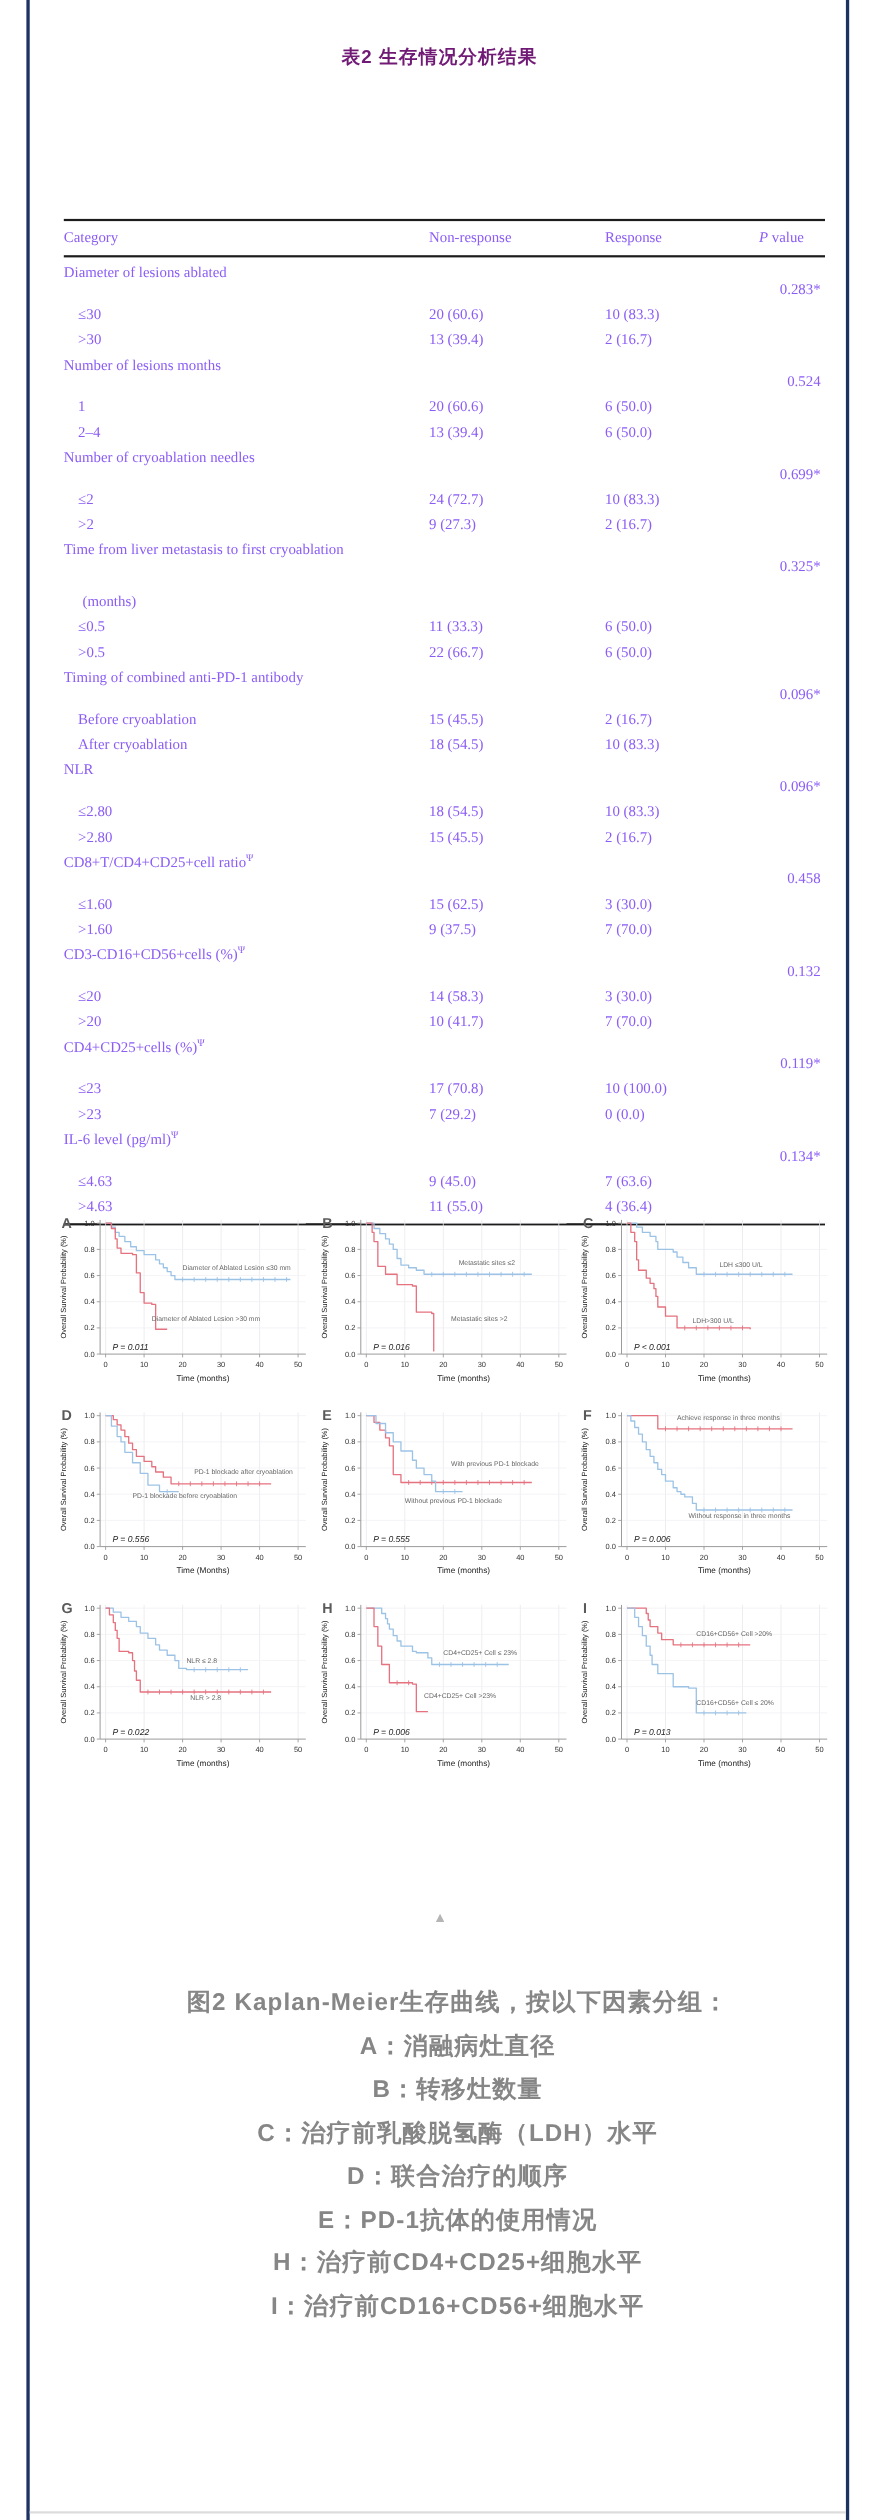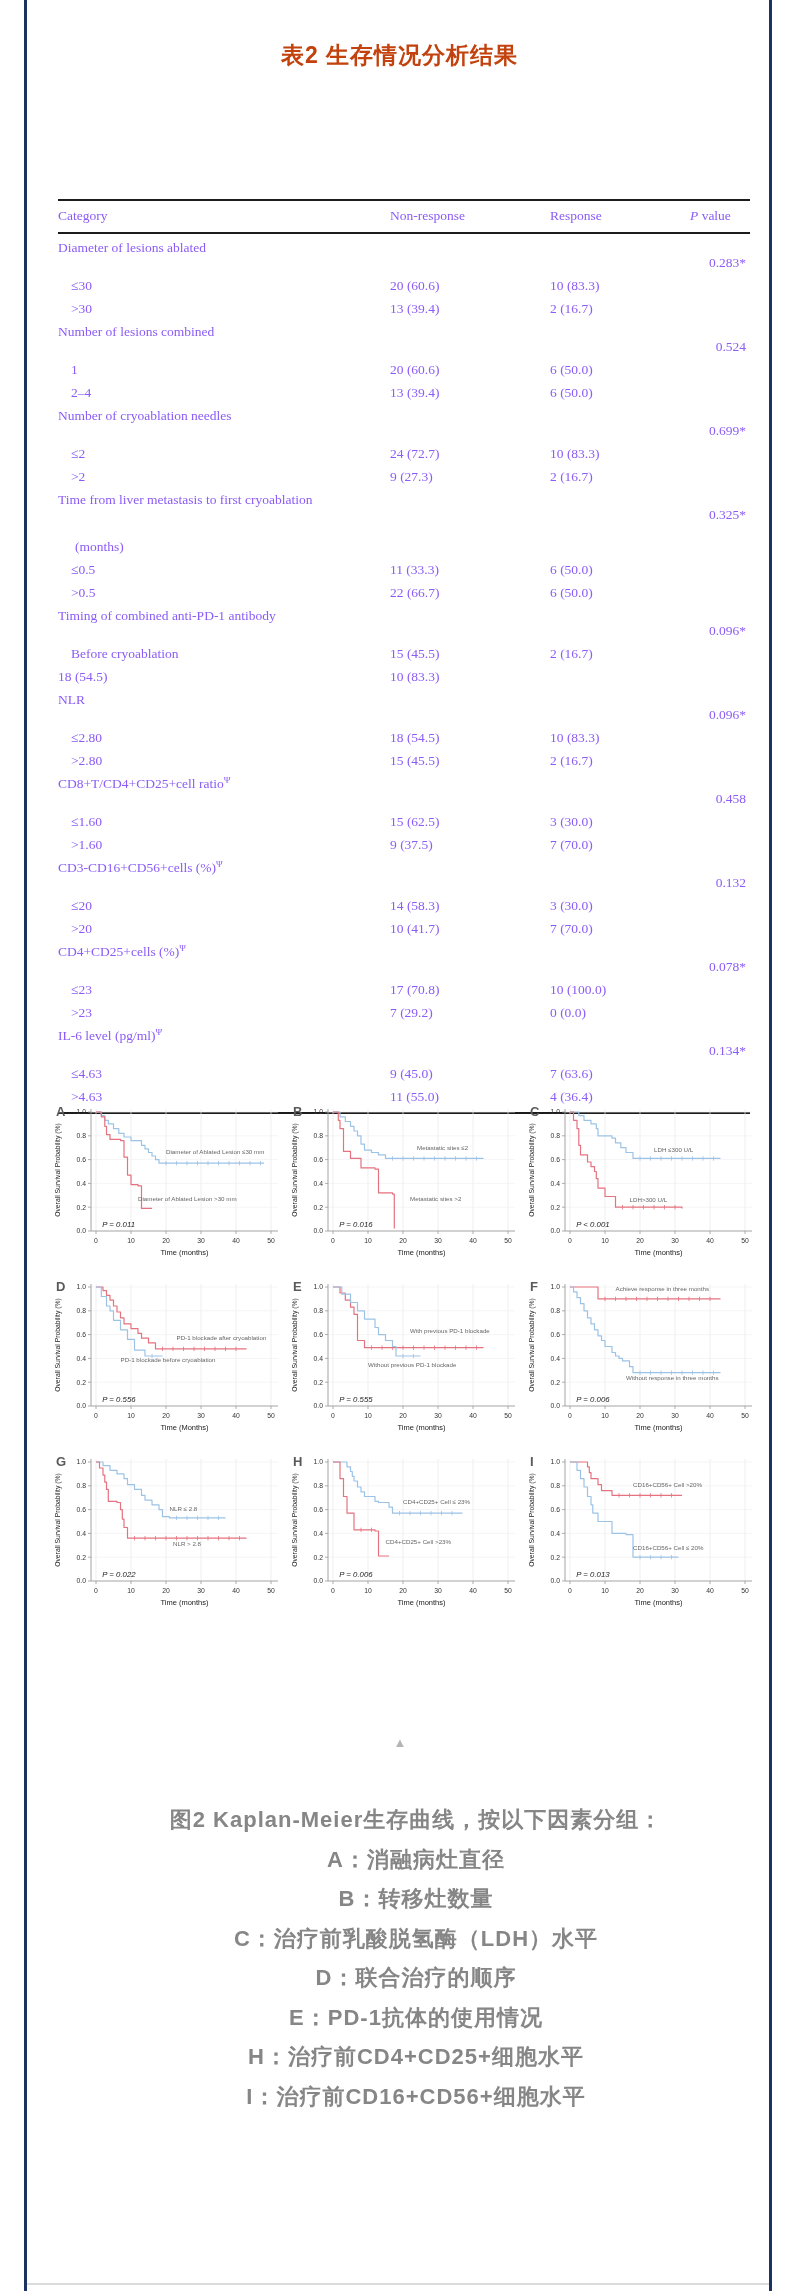--- a/index.html
+++ b/index.html
@@ -2,21 +2,21 @@
 <html><head>
 <meta charset="utf-8">
 <style>
   html,body{margin:0;padding:0;background:#ffffff;}
   body{width:800px;height:2291px;position:relative;overflow:hidden;
        font-family:"Liberation Sans",sans-serif;}
   .edge-line{position:absolute;top:0;bottom:0;width:3px;background:#1b3263;}
   .edge-line.left{left:24px;}
   .edge-line.right{left:769px;}
   .title{position:absolute;top:40px;left:27px;width:745px;margin:0;
-         text-align:center;font-size:23px;font-weight:700;color:#c2410c;
+         text-align:center;font-size:17px;font-weight:700;color:#701a75;
          letter-spacing:1px;}
   
   .stat-table{position:absolute;left:58px;top:199px;width:692px;
               font-family:"Liberation Serif",serif;font-size:13.5px;color:#8b5cf6;}
   .t-head{display:grid;grid-template-columns:332px 160px 140px 1fr;
           border-top:2px solid #1c1c1c;border-bottom:2px solid #1c1c1c;
           padding:7px 0 8px 0;font-size:13.5px;}
   .t-head .p-col{text-align:left;padding-right:4px;}
   .t-head i{font-style:italic;}
   .t-body{border-bottom:2px solid #1c1c1c;padding:2px 0 4px 0;}
@@ -67,21 +67,21 @@
         <div>10 (83.3)</div>
         <div class="pval"></div>
       </div>
       <div class="t-row">
         <div class="cat indent"><span>&gt;30</span></div>
         <div>13 (39.4)</div>
         <div>2 (16.7)</div>
         <div class="pval"></div>
       </div>
       <div class="t-row">
-        <div class="cat"><span>Number of lesions combined</span></div>
+        <div class="cat"><span>Number of lesions months</span></div>
         <div></div>
         <div></div>
         <div class="pval">0.524</div>
       </div>
       <div class="t-row">
         <div class="cat indent"><span>1</span></div>
         <div>20 (60.6)</div>
         <div>6 (50.0)</div>
         <div class="pval"></div>
       </div>
@@ -133,20 +133,21 @@
         <div></div>
         <div class="pval">0.096*</div>
       </div>
       <div class="t-row">
         <div class="cat indent"><span>Before cryoablation</span></div>
         <div>15 (45.5)</div>
         <div>2 (16.7)</div>
         <div class="pval"></div>
       </div>
       <div class="t-row">
+        <div class="cat indent"><span>After cryoablation</span></div>
         <div>18 (54.5)</div>
         <div>10 (83.3)</div>
         <div class="pval"></div>
       </div>
       <div class="t-row">
         <div class="cat"><span>NLR</span></div>
         <div></div>
         <div></div>
         <div class="pval">0.096*</div>
       </div>
@@ -195,21 +196,21 @@
       <div class="t-row">
         <div class="cat indent"><span>&gt;20</span></div>
         <div>10 (41.7)</div>
         <div>7 (70.0)</div>
         <div class="pval"></div>
       </div>
       <div class="t-row">
         <div class="cat"><span>CD4+CD25+cells (%)</span><sup>Ψ</sup></div>
         <div></div>
         <div></div>
-        <div class="pval">0.078*</div>
+        <div class="pval">0.119*</div>
       </div>
       <div class="t-row">
         <div class="cat indent"><span>≤23</span></div>
         <div>17 (70.8)</div>
         <div>10 (100.0)</div>
         <div class="pval"></div>
       </div>
       <div class="t-row">
         <div class="cat indent"><span>&gt;23</span></div>
         <div>7 (29.2)</div>

